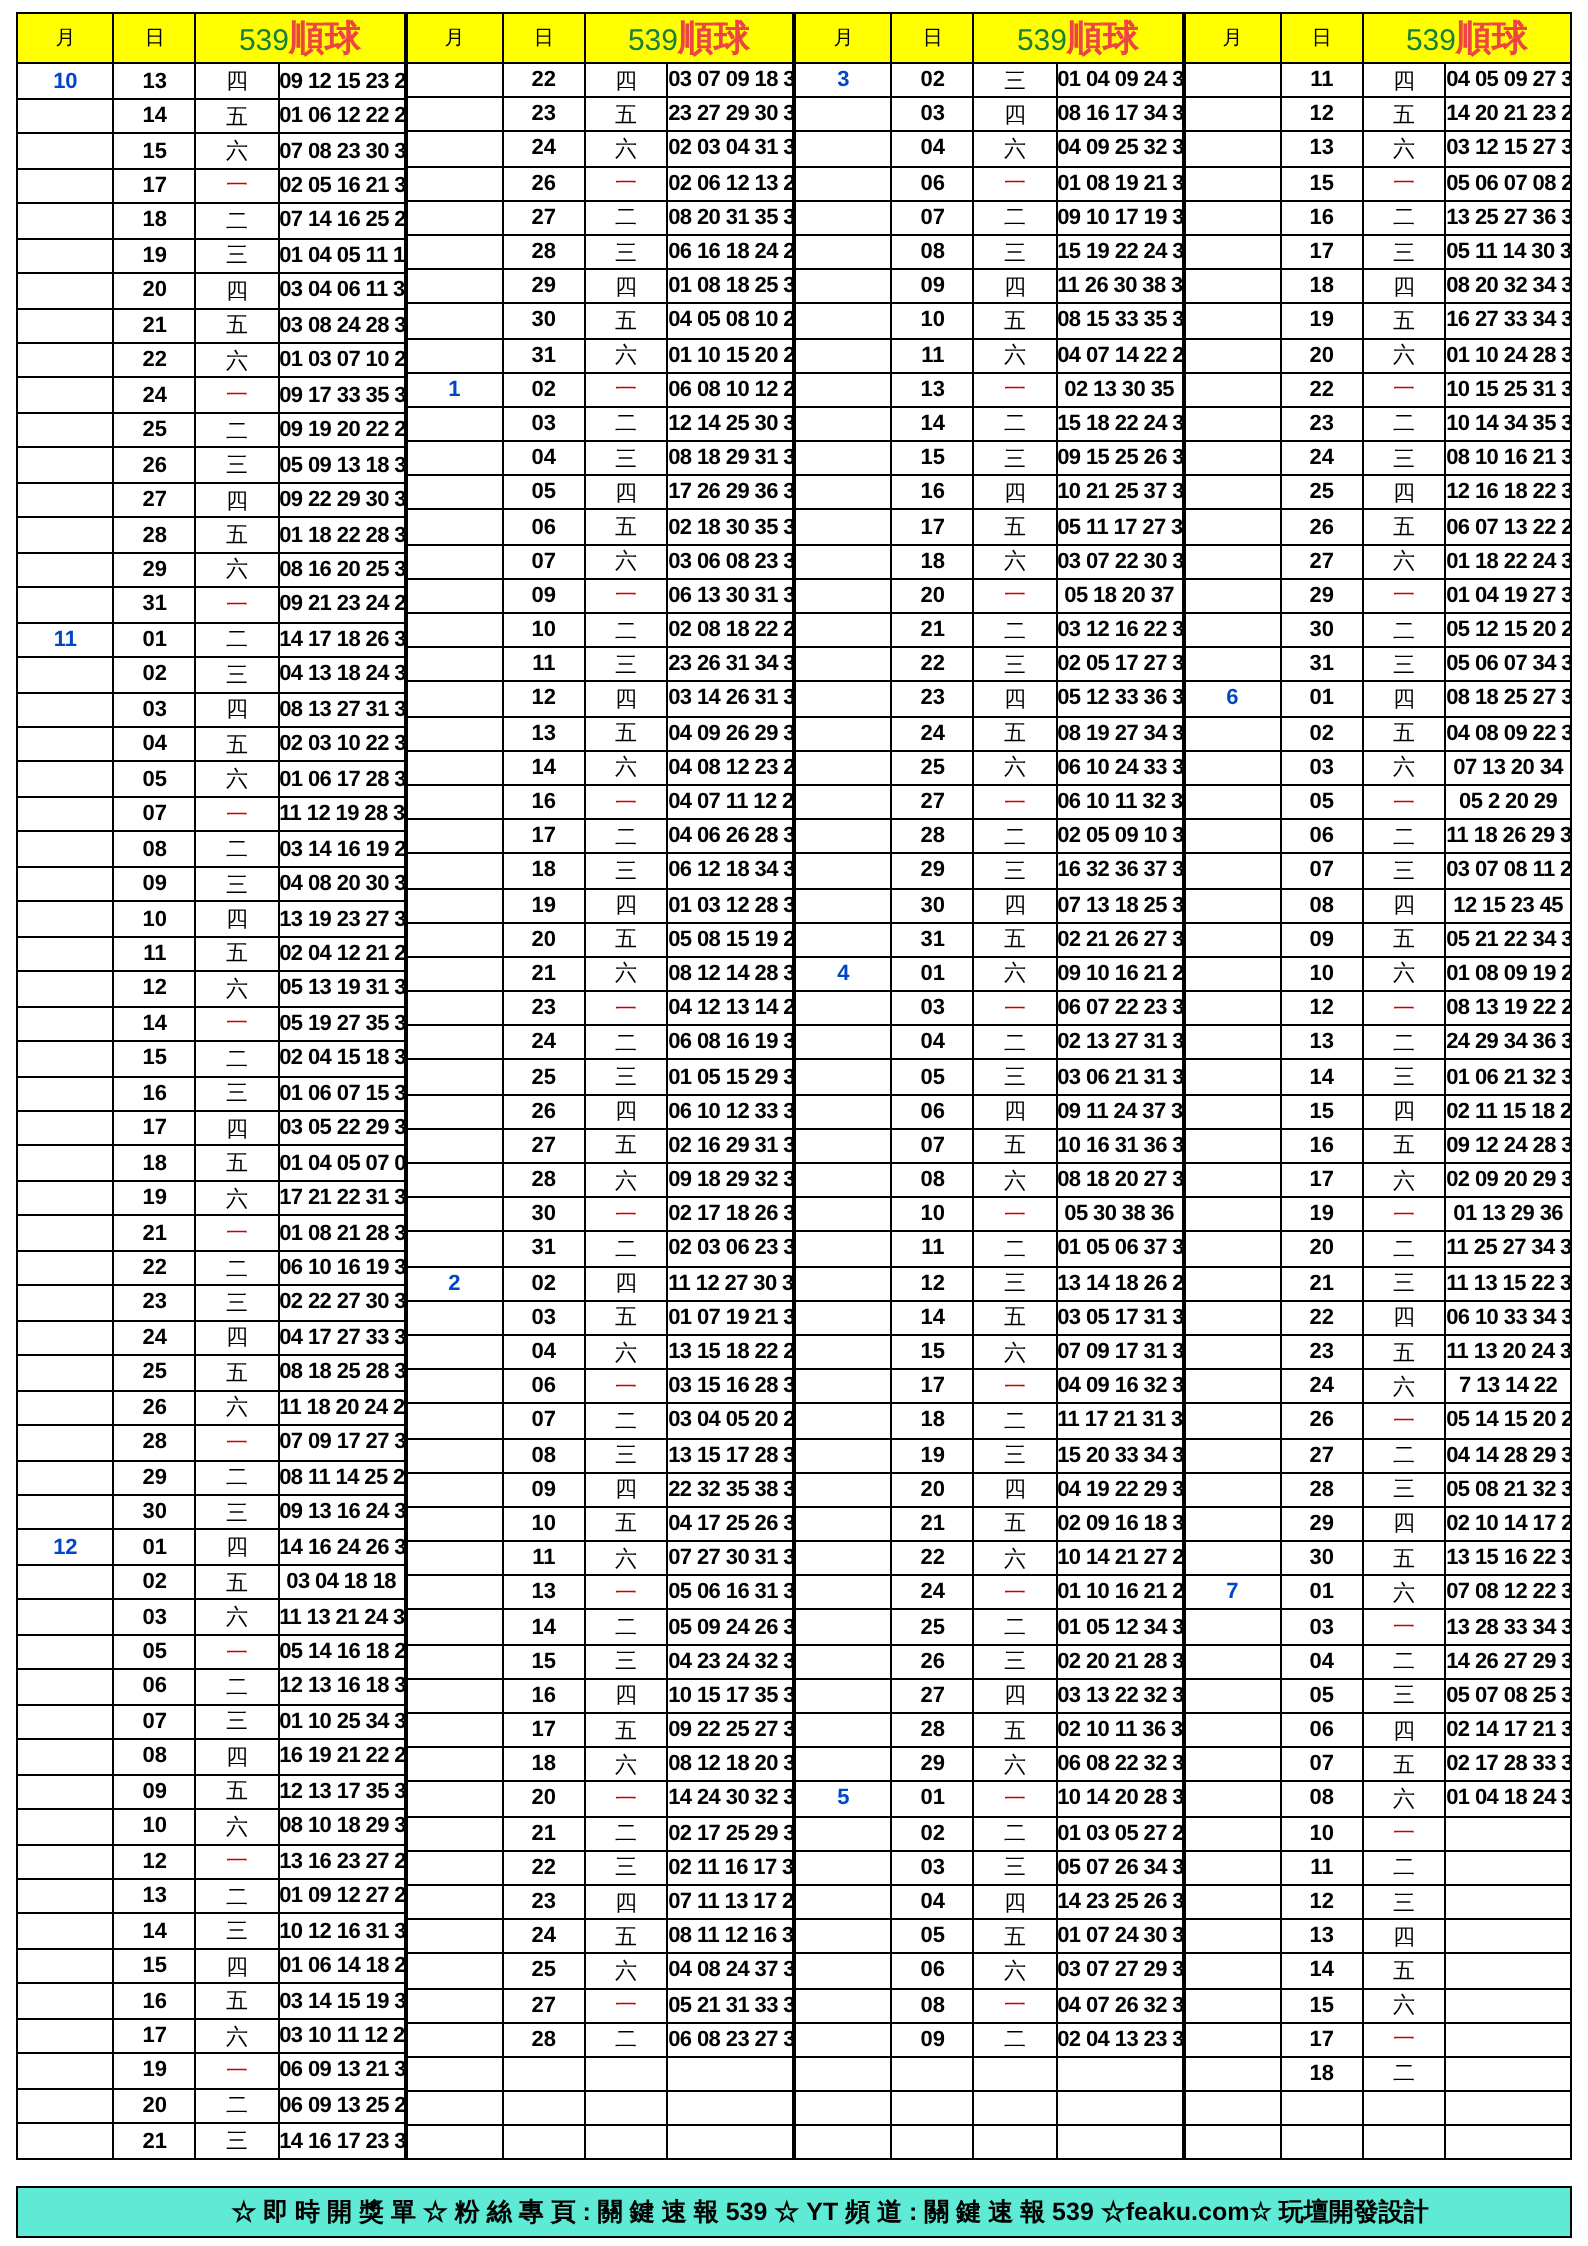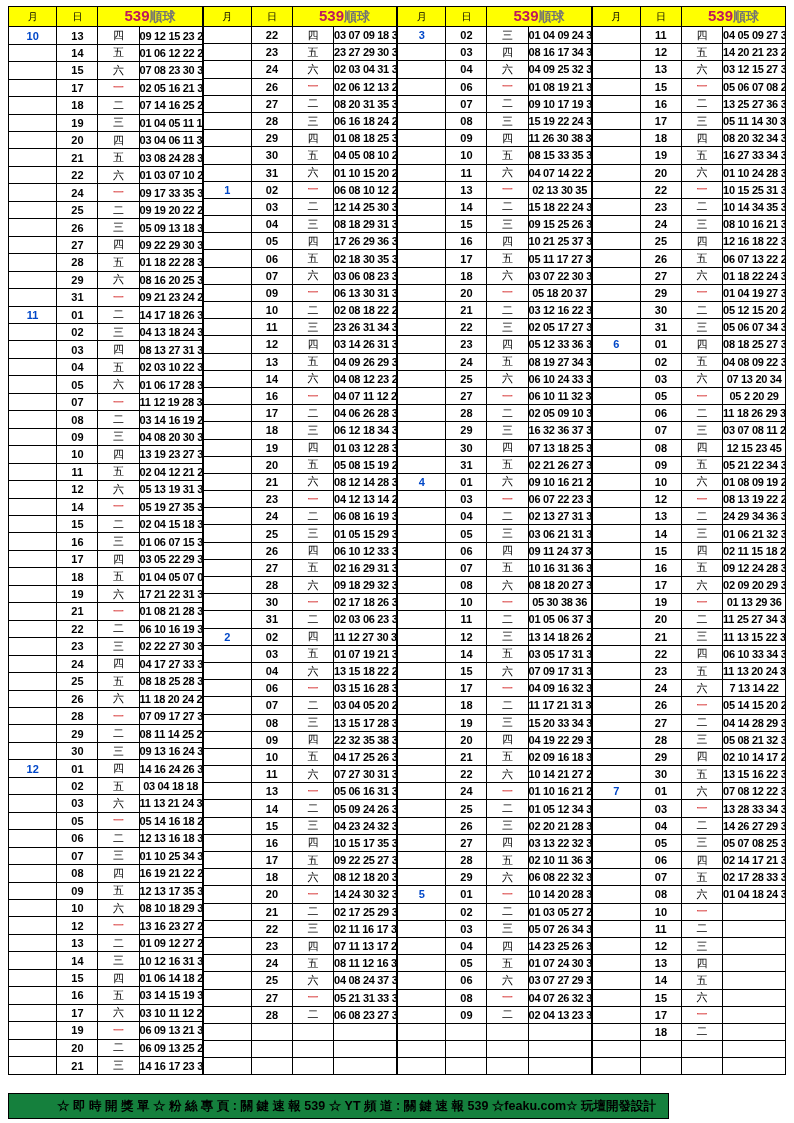--- a/index.html
+++ b/index.html
@@ -45,22 +45,22 @@
   .hdr .h-m, .hdr .h-d {
     font-size: 10px;
     color: #000;
     font-weight: normal;
   }
   .hdr .h-title {
     font-size: 15px;
     color: #cc0000;
     letter-spacing: 0px;
   }
-  .hdr .h-title .num { color: #be185d; font-weight: bold; text-align: center; }
-  .hdr .h-title .cn { color: #737373; font-weight: bold; font-size: 13px; }
+  .hdr .h-title .num { color: #15803d; font-weight: normal; text-align: center; }
+  .hdr .h-title .cn { color: #ef4444; font-weight: bold; font-size: 18px; }
 
   
   col.c-m { width: 20px; }
   col.c-d { width: 17px; }
   col.c-n { width: 26px; }
 
   td.month {
     color: #0047c8;
     font-weight: bold;
     font-size: 11px;
@@ -80,23 +80,23 @@
     font-weight: bold;
     font-size: 11.5px;
     background: #ffffff;
     letter-spacing: -0.3px;
   }
   td.empty { background: #ffffff; }
 
   .footer {
     position: absolute;
     left: 8px; bottom: 4px;
-    width: 661px;
+    width: 778px;
     height: 26px;
-    background: #15803d;
+    background: #5eead4;
     border: 1px solid #000000;
     display: flex;
     align-items: center;
     justify-content: center;
     font-size: 12.5px;
     font-weight: bold;
     color: #000000;
     letter-spacing: 0px;
     padding-left: 36px;
   }

